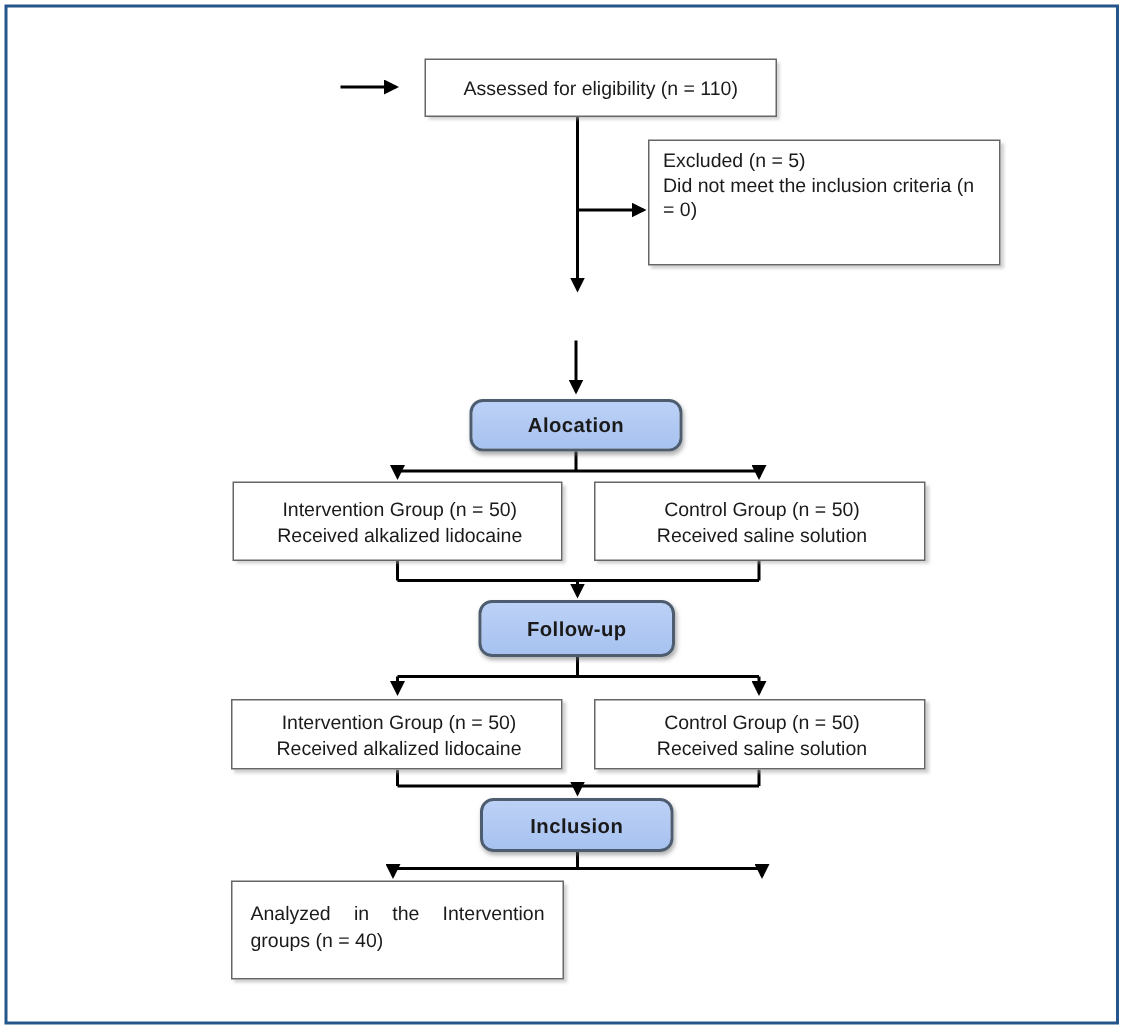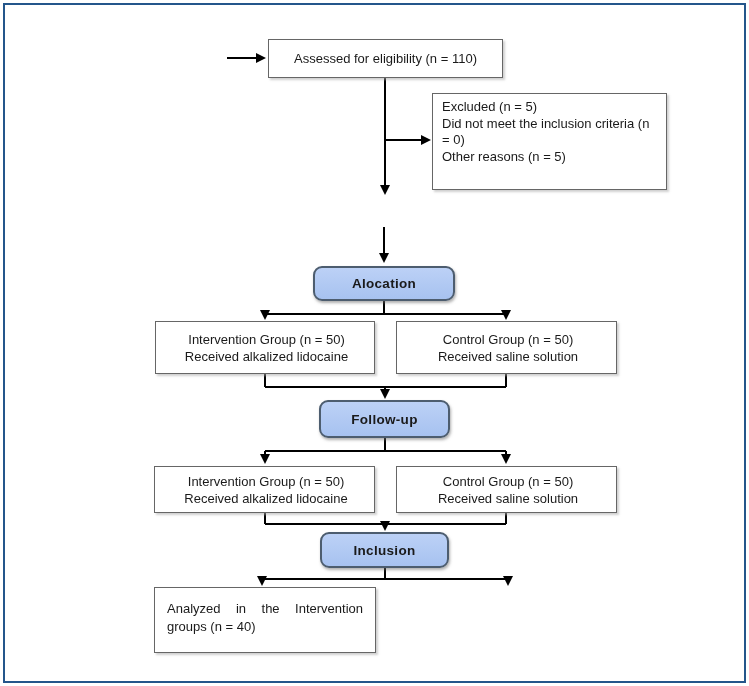--- a/index.html
+++ b/index.html
@@ -51,20 +51,21 @@
   .plain {
     background: #ffffff;
     border: 1.4px solid #666666;
     box-shadow: 2px 2px 2px rgba(170,170,170,0.55);
   }
   .center-text {
     display: flex;
     align-items: center;
     justify-content: center;
     text-align: center;
+    margin-left: 15px;
   }
   .left-text {
     display: flex;
     flex-direction: column;
     justify-content: center;
     padding-left: 11px;
     padding-right: 8px;
     line-height: 17px;
     text-align: center;
   }
@@ -124,24 +125,23 @@
       <path d="M262,579 L262,584" marker-end="url(#ah)"></path>
       <path d="M508,579 L508,584" marker-end="url(#ah)"></path>
     </g>
   </svg>
 
 
   <div class="node plain center-text" style="left:268px; top:39px; width:235px; height:39px;">
     <span>Assessed for eligibility (n = 110)</span>
   </div>
 
-  <div class="node plain multi-line" style="left:432px; top:93px; width:235px; height:97px;">
+  <div class="node plain multi-line" style="left:432px; top:93px; width:235px; height:84px;">
     <div>Excluded (n = 5)</div>
     <div>Did not meet the inclusion criteria (n = 0)</div>
-    <div>Other reasons (n = 5)</div>
   </div>
 
 
   <div class="node stage" style="left:313px; top:266px; width:142px; height:35px;">
     <span>Alocation</span>
   </div>
 
   <div class="node plain left-text" style="left:155px; top:321px; width:220px; height:53px;">
     <div>Intervention Group (n = 50)</div>
     <div>Received alkalized lidocaine</div>

